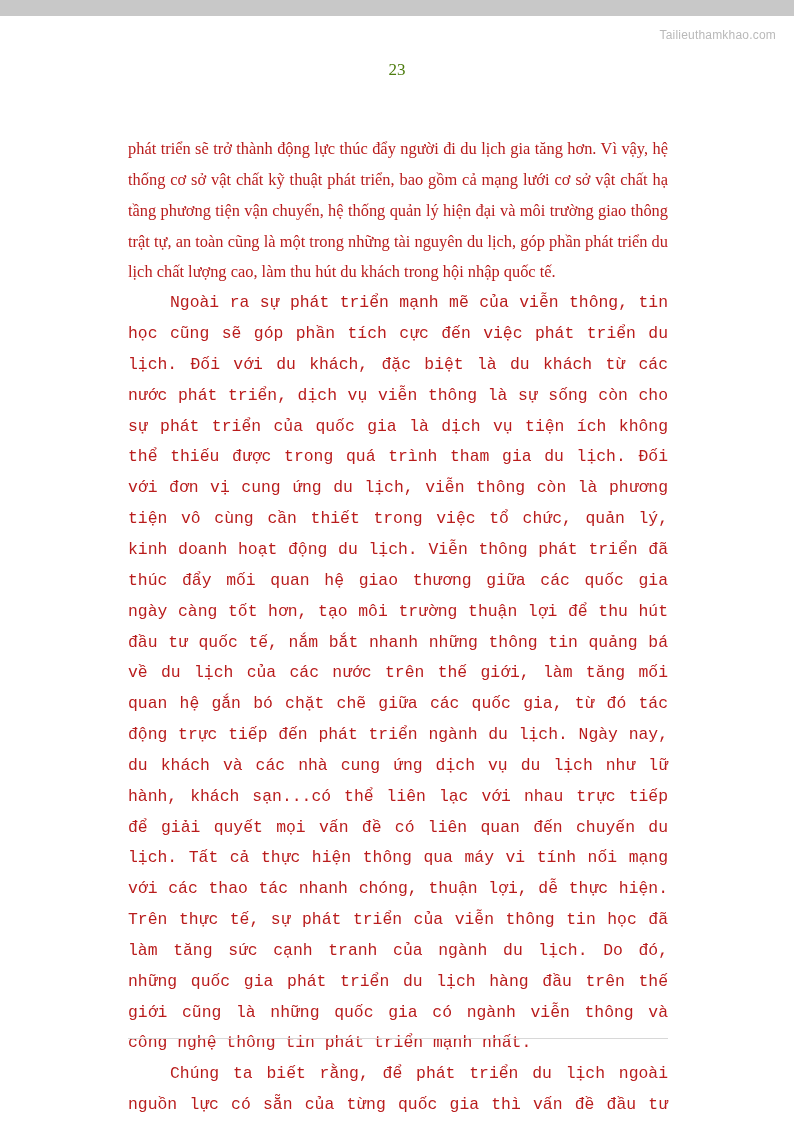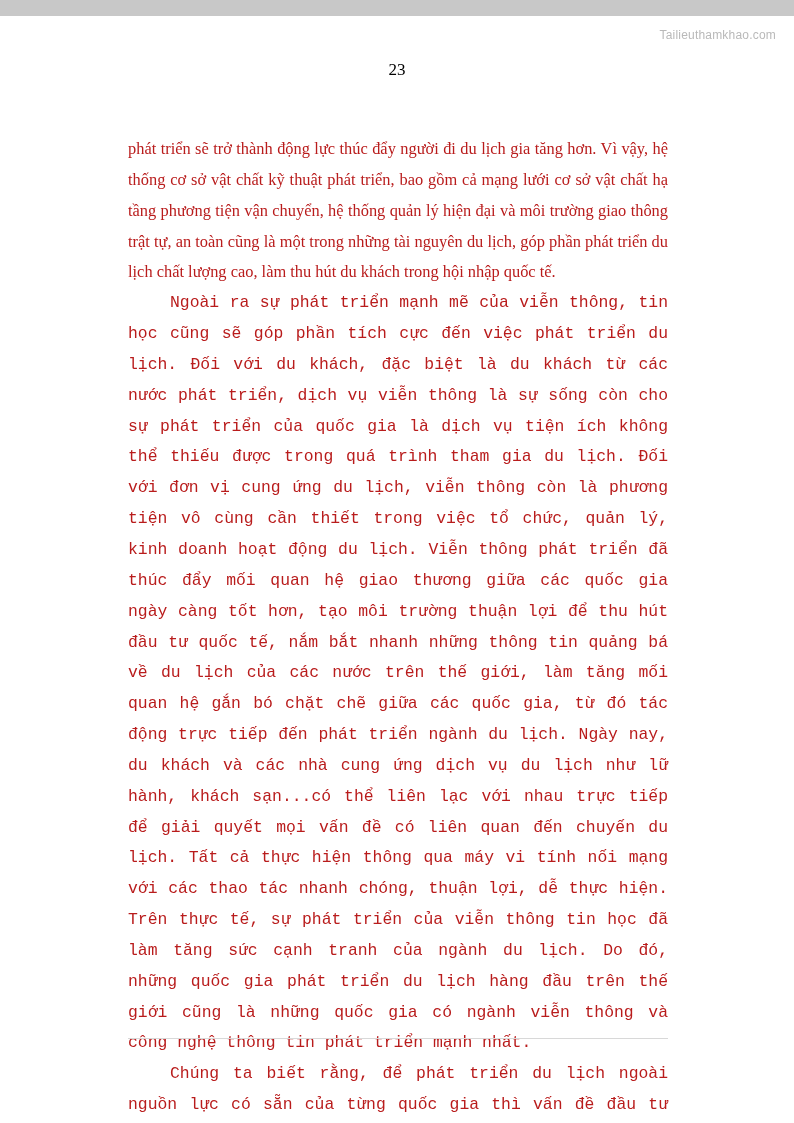--- a/index.html
+++ b/index.html
@@ -29,21 +29,21 @@
     letter-spacing: 0.2px;
     user-select: none;
   }
   .page-number {
     position: absolute;
     top: 44px;
     left: 0;
     width: 100%;
     text-align: center;
     font-size: 17px;
-    color: #000000;
+    color: #4d7c0f;
   }
   .content {
     position: absolute;
     top: 118px;
     left: 128px;
     width: 540px;
     color: #b91c1c;
     font-size: 16.4px;
     line-height: 1.88;
     text-align: justify;

